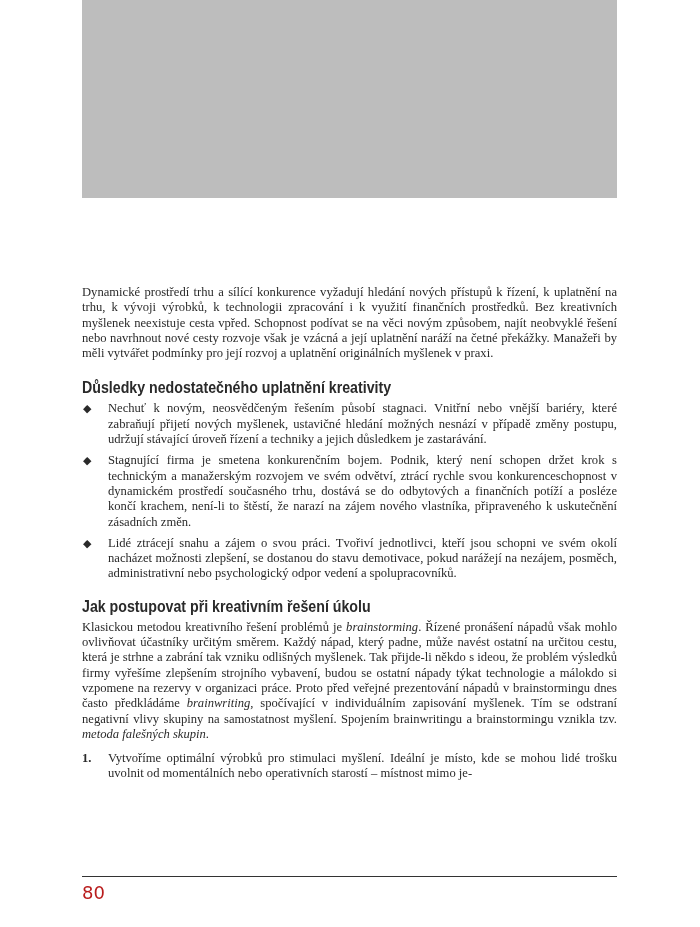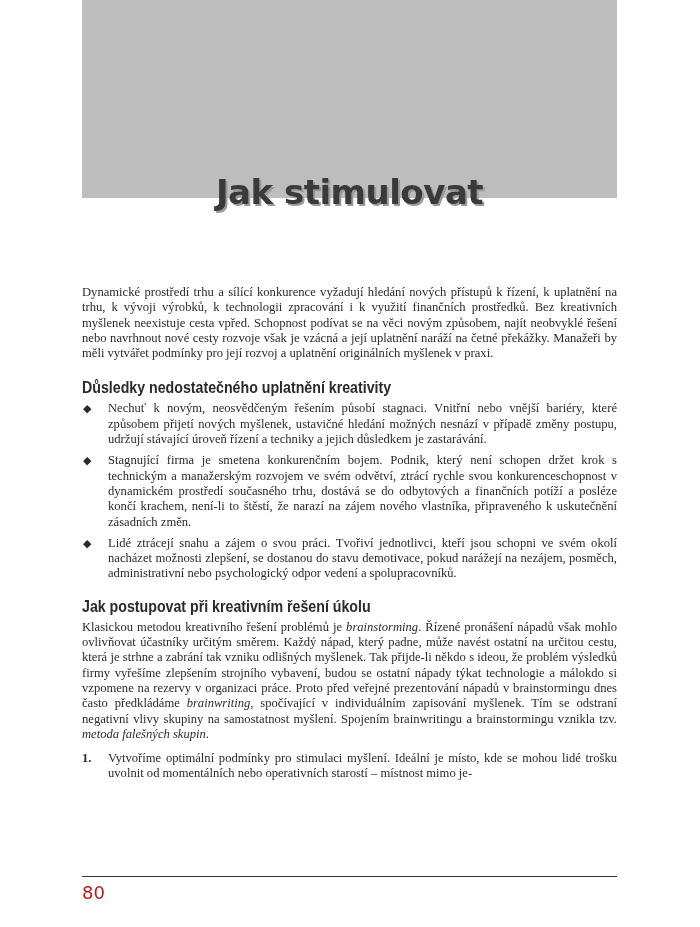--- a/index.html
+++ b/index.html
@@ -76,49 +76,48 @@
       font-family: "DejaVu Sans", sans-serif;
       font-size: 18px; color: #b91c1c;
     }
   </style>
 </head>
 <body>
 
 <div class="gray-box"></div>
 
 <h1 class="chapter-title">
-  <span>Jak stimulovat</span>
 </h1>
 
 <div class="content">
   <p>Dynamické prostředí trhu a sílící konkurence vyžadují hledání nových přístupů k řízení, k uplatnění na trhu, k vývoji výrobků, k technologii zpracování i k využití finančních prostředků. Bez kreativních myšlenek neexistuje cesta vpřed. Schopnost podívat se na věci novým způsobem, najít neobvyklé řešení nebo navrhnout nové cesty rozvoje však je vzácná a její uplatnění naráží na četné překážky. Manažeři by měli vytvářet podmínky pro její rozvoj a uplatnění originálních myšlenek v praxi.</p>
 
   <h2 class="section-heading h1">Důsledky nedostatečného uplatnění kreativity</h2>
 
   <ul class="bullet-list">
     <li class="bullet-item">
       <span class="bullet-marker">◆</span>
-      <span class="lead">Nechuť k novým, neosvědčeným řešením působí stagnaci.</span><span> Vnitřní nebo vnější bariéry, které způsobem přijetí nových myšlenek, ustavičné hledání možných nesnází v případě změny postupu, udržují stávající úroveň řízení a techniky a jejich důsledkem je zastarávání.</span>
+      <span class="lead">Nechuť k novým, neosvědčeným řešením působí stagnaci.</span><span> Vnitřní nebo vnější bariéry, které zabraňují přijetí nových myšlenek, ustavičné hledání možných nesnází v případě změny postupu, udržují stávající úroveň řízení a techniky a jejich důsledkem je zastarávání.</span>
     </li>
     <li class="bullet-item">
       <span class="bullet-marker">◆</span>
       <span class="lead">Stagnující firma je smetena konkurenčním bojem.</span><span> Podnik, který není schopen držet krok s technickým a manažerským rozvojem ve svém odvětví, ztrácí rychle svou konkurenceschopnost v dynamickém prostředí současného trhu, dostává se do odbytových a finančních potíží a posléze končí krachem, není-li to štěstí, že narazí na zájem nového vlastníka, připraveného k uskutečnění zásadních změn.</span>
     </li>
     <li class="bullet-item">
       <span class="bullet-marker">◆</span>
       <span class="lead">Lidé ztrácejí snahu a zájem o svou práci.</span><span> Tvořiví jednotlivci, kteří jsou schopni ve svém okolí nacházet možnosti zlepšení, se dostanou do stavu demotivace, pokud narážejí na nezájem, posměch, administrativní nebo psychologický odpor vedení a spolupracovníků.</span>
     </li>
   </ul>
 
   <h2 class="section-heading h2">Jak postupovat při kreativním řešení úkolu</h2>
 
   <p><span>Klasickou metodou kreativního řešení problémů je </span><em>brainstorming</em><span>. Řízené pronášení nápadů však mohlo ovlivňovat účastníky určitým směrem. Každý nápad, který padne, může navést ostatní na určitou cestu, která je strhne a zabrání tak vzniku odlišných myšlenek. Tak přijde-li někdo s ideou, že problém výsledků firmy vyřešíme zlepšením strojního vybavení, budou se ostatní nápady týkat technologie a málokdo si vzpomene na rezervy v organizaci práce. Proto před veřejné prezentování nápadů v brainstormingu dnes často předkládáme </span><em>brainwriting</em><span>, spočívající v individuálním zapisování myšlenek. Tím se odstraní negativní vlivy skupiny na samostatnost myšlení. Spojením brainwritingu a brainstormingu vznikla tzv. </span><em>metoda falešných skupin</em><span>.</span></p>
 
   <ol class="num-list">
     <li class="num-item">
       <span class="num-marker">1.</span>
-      <span class="lead">Vytvoříme optimální podmínky pro stimulaci myšlení.</span><span> Ideální je místo, kde se mohou lidé trošku uvolnit od momentálních nebo operativních starostí – místnost mimo je-</span>
+      <span class="lead">Vytvoříme optimální výrobků pro stimulaci myšlení.</span><span> Ideální je místo, kde se mohou lidé trošku uvolnit od momentálních nebo operativních starostí – místnost mimo je-</span>
     </li>
   </ol>
 </div>
 
 <div class="footer-rule"></div>
 <div class="page-number">80</div>
 
 </body></html>

